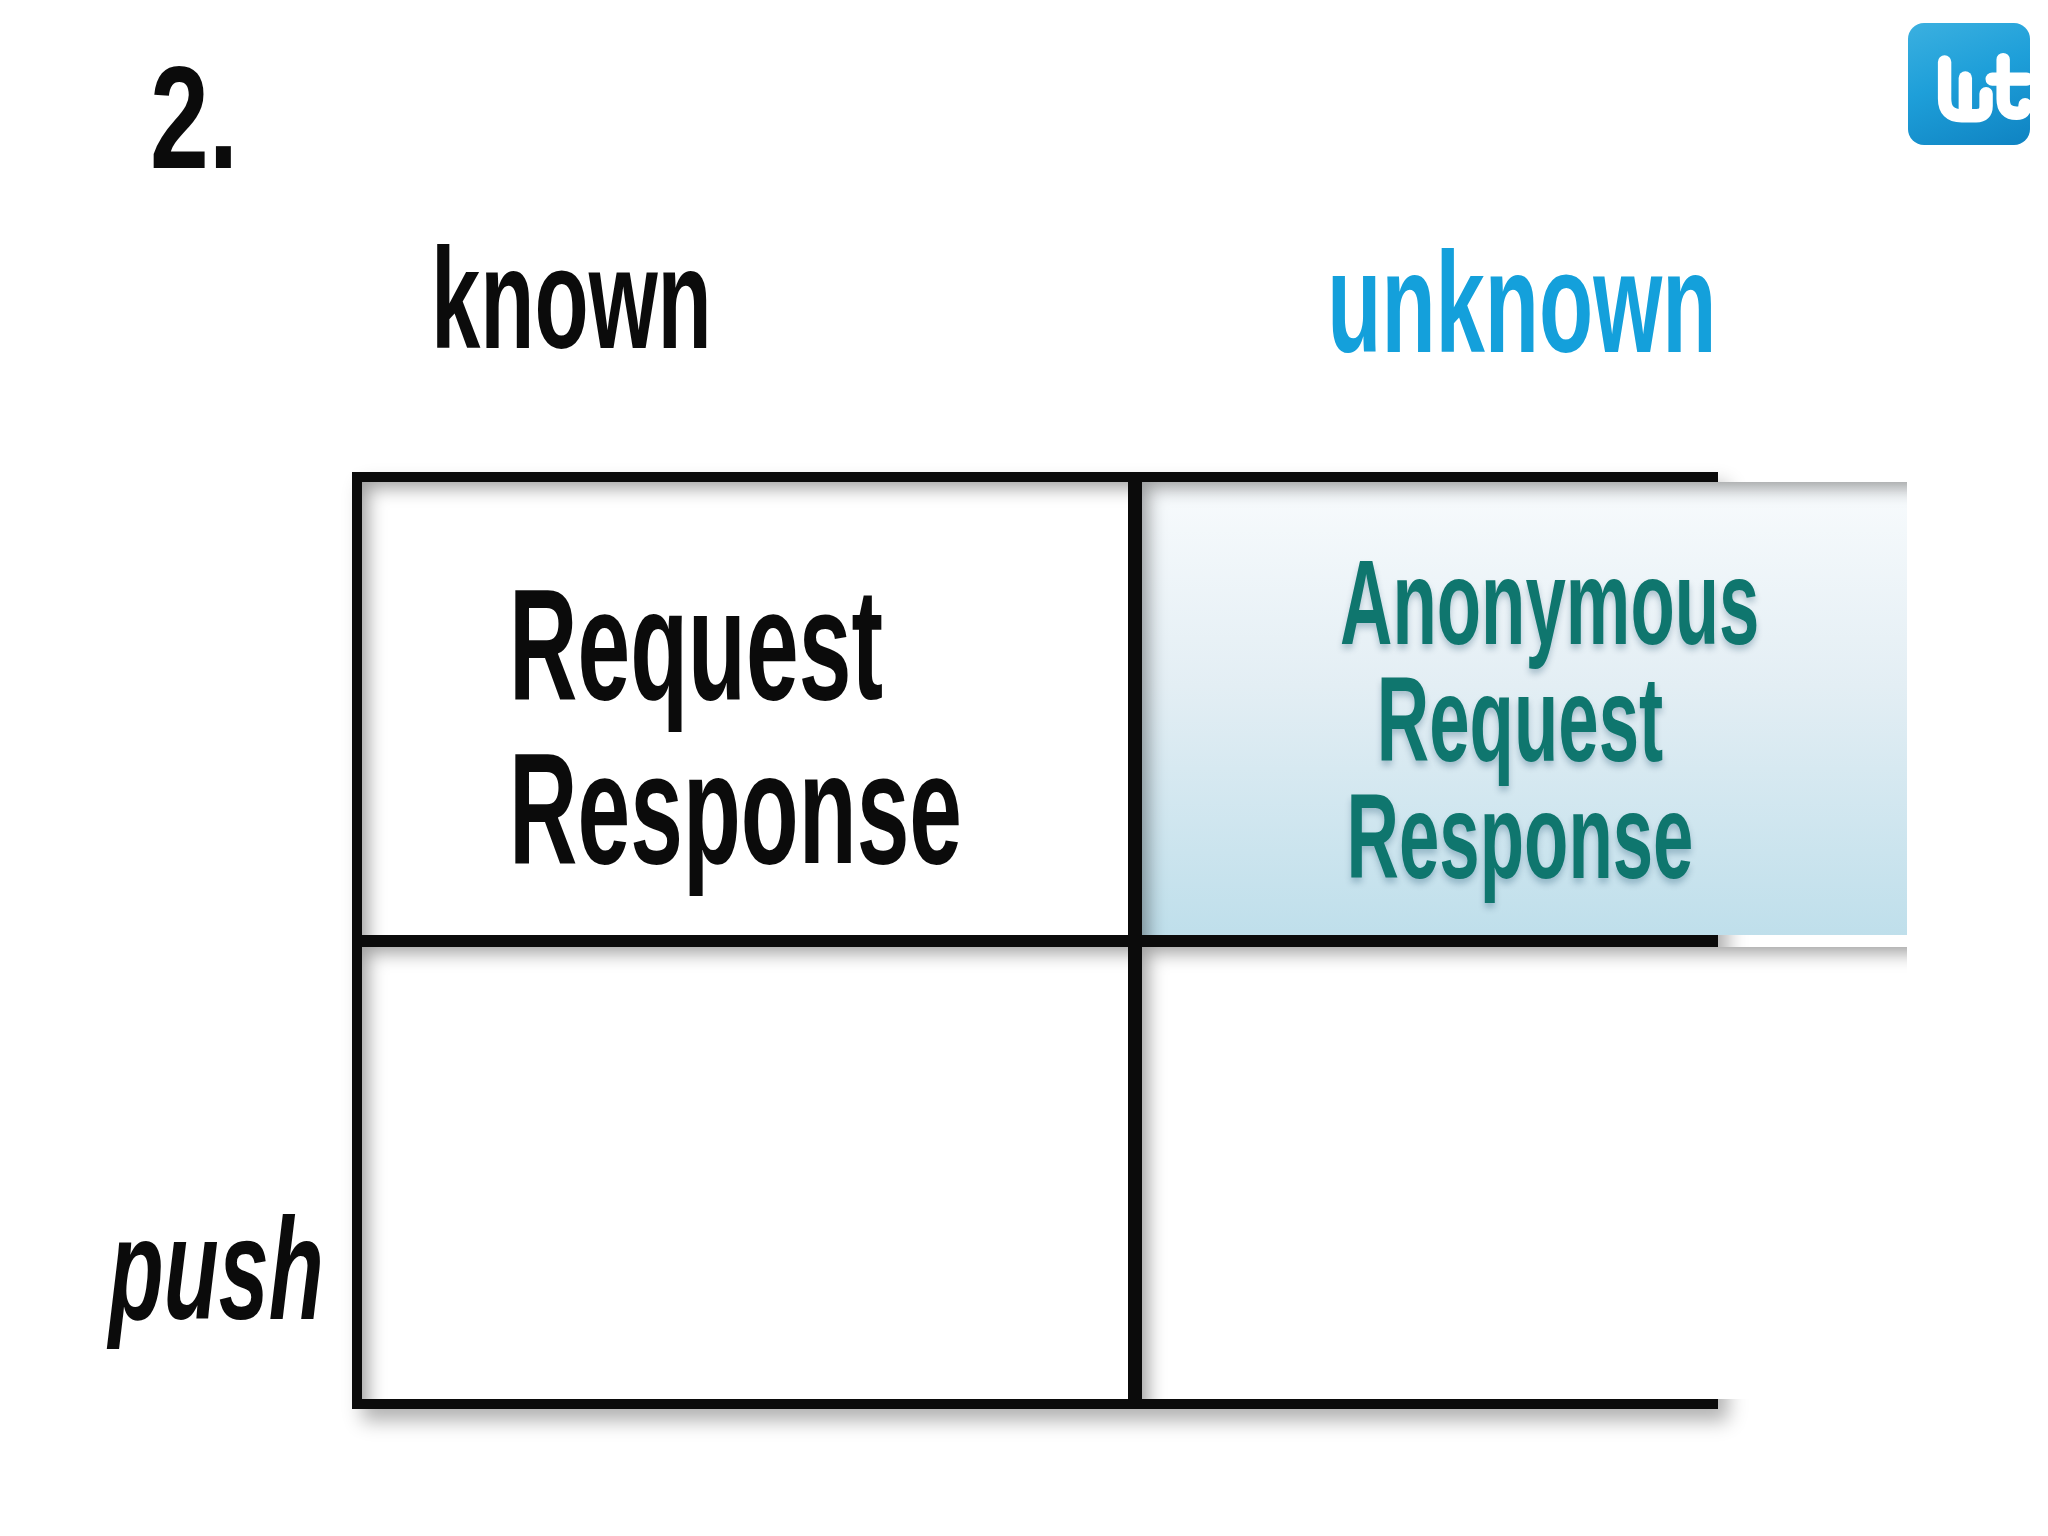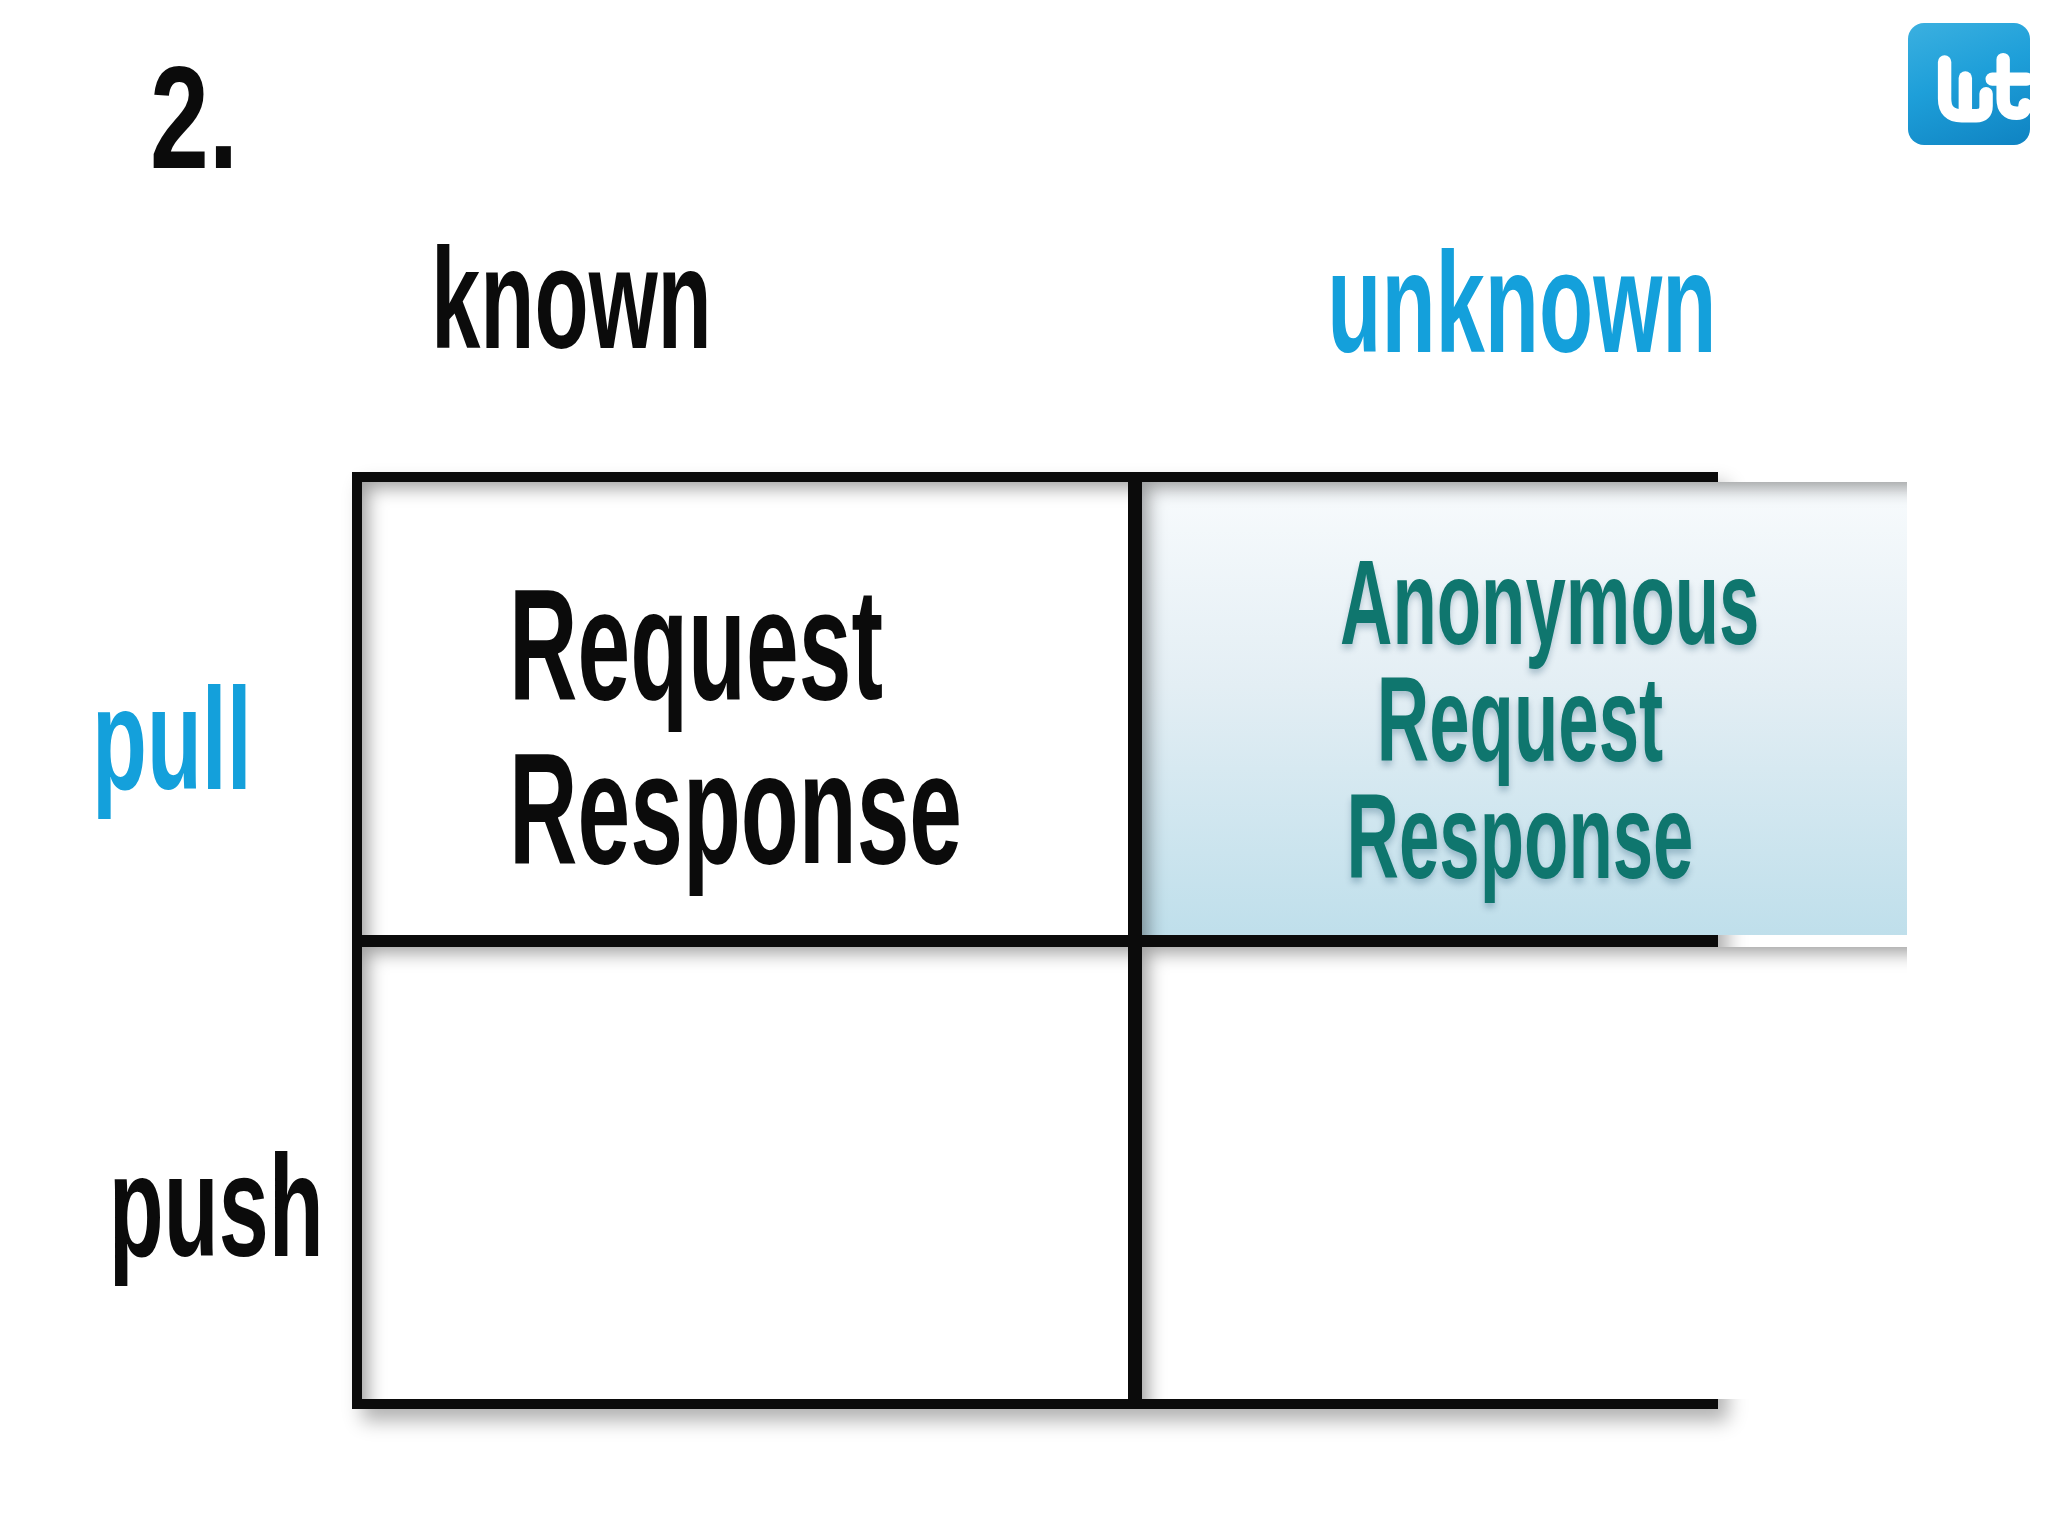--- a/index.html
+++ b/index.html
@@ -12,21 +12,21 @@
   .txtblock .cond{display:inline-block;transform:scaleX(0.62);line-height:1;}
   .black{color:#0b0b0b;}
   .blue{color:#14a0db;text-decoration:underline;}
 
   .slide-number{left:150px;top:33px;font-size:147px;text-align:left;}
   .slide-number .cond{transform:scaleX(0.72);transform-origin:left top;}
 
   .hdr-known{left:345px;top:217px;width:600px;font-size:143px;}
   .hdr-unknown{left:1208px;top:221px;width:600px;font-size:143px;}
   .row-pull{left:43px;top:656px;width:300px;font-size:145px;}
-  .row-push{left:43px;top:1123px;width:300px;font-size:145px;}
+  .row-push{left:43px;top:1186px;width:300px;font-size:145px;font-style:italic;}
 
   
   .grid{
     position:absolute;left:352px;top:472px;width:1366px;height:937px;
     border:10px solid #0b0b0b;box-sizing:border-box;
     box-shadow:10px 12px 18px rgba(0,0,0,0.30);
     background:#ffffff;
   }
   .cell{position:absolute;background:#ffffff;
     box-shadow:inset 14px 14px 18px -8px rgba(0,0,0,0.38);}
@@ -71,23 +71,20 @@
   </div>
 
   <div class="txtblock black hdr-known">
     <span class="cond">known</span>
   </div>
 
   <div class="txtblock blue hdr-unknown">
     <span class="cond">unknown</span>
   </div>
 
-  <div class="txtblock blue row-pull">
-    <span class="cond">pull</span>
-  </div>
 
   <div class="txtblock black row-push">
     <span class="cond">push</span>
   </div>
 
   <div class="grid">
     <div class="cell cell-c1"></div>
     <div class="cell cell-c2"></div>
     <div class="cell cell-c3"></div>
     <div class="cell cell-c4"></div>

